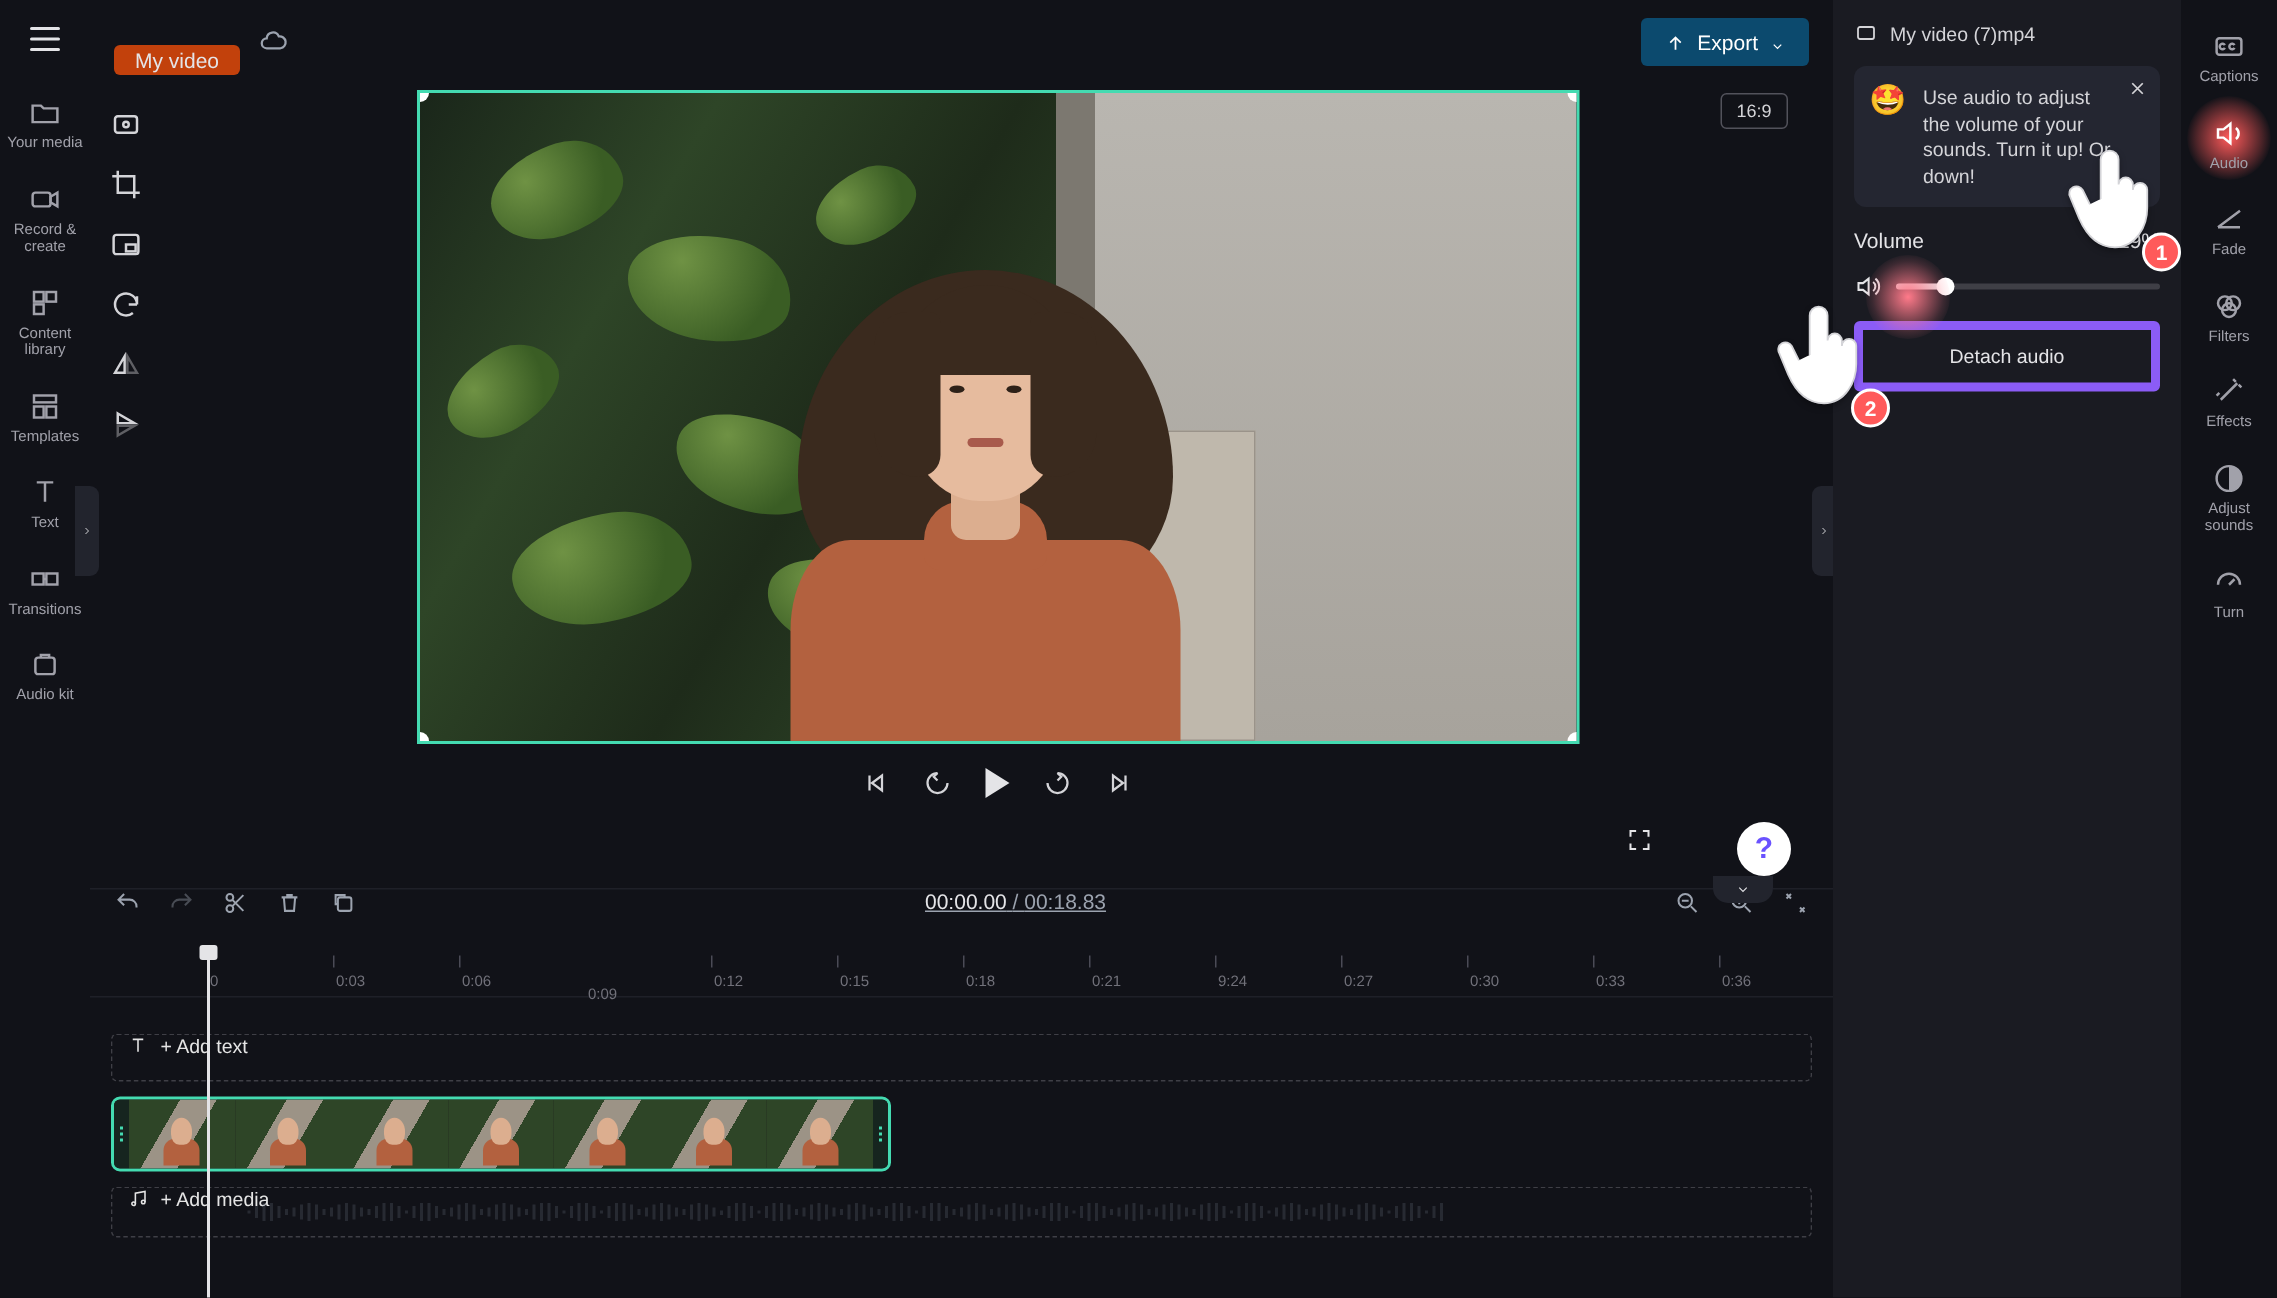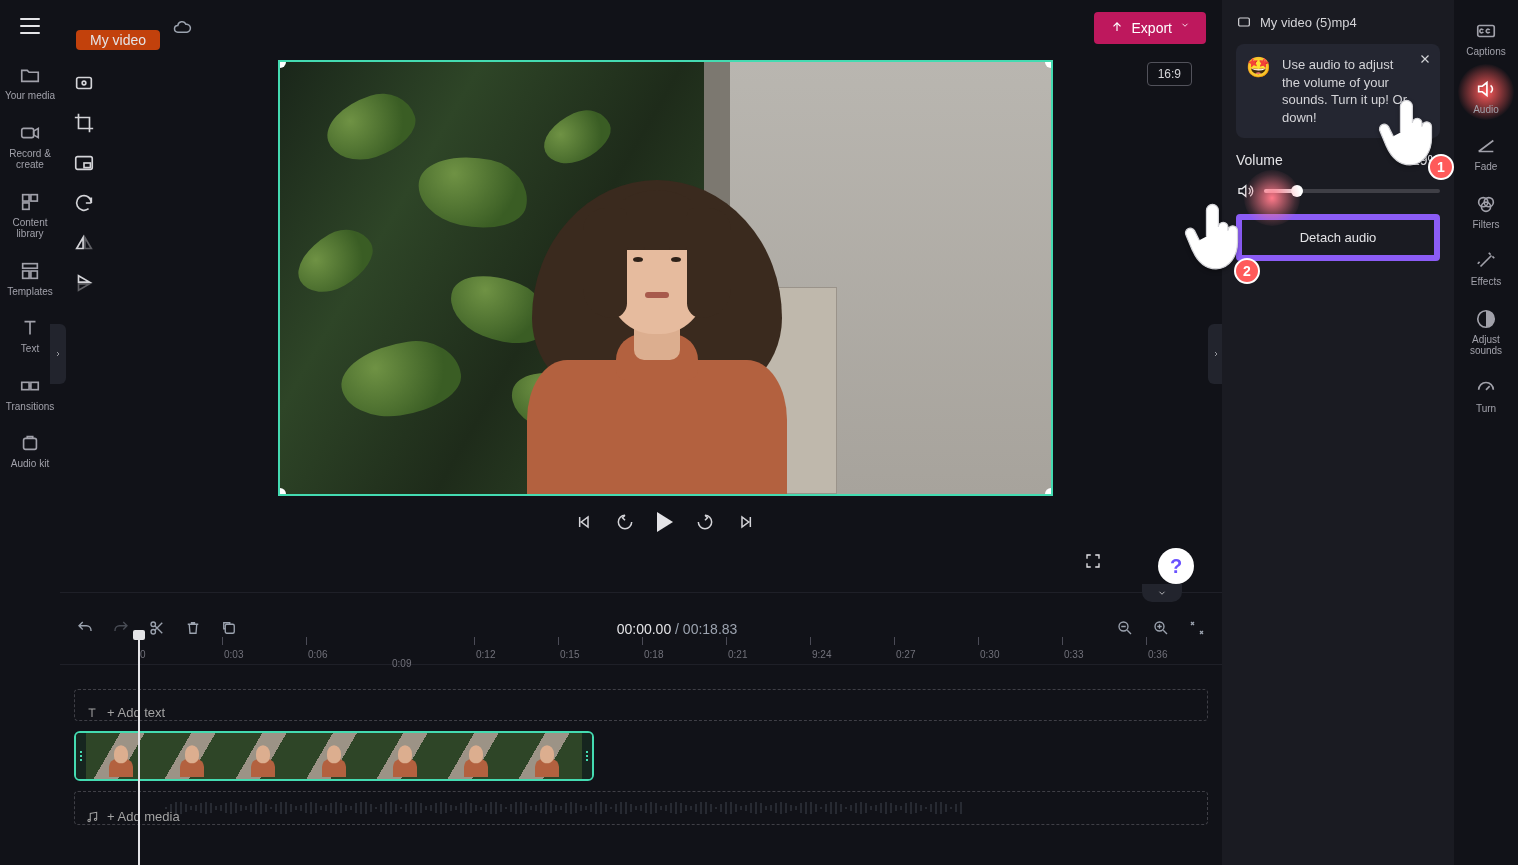--- a/index.html
+++ b/index.html
@@ -16,21 +16,21 @@
 .rail-label { font-size: 10px; line-height: 1.15; }
 
 
 .main-col { flex: 1; display: flex; flex-direction: column; min-width: 0; }
 
 
 .topbar { height: 56px; display: flex; align-items: center; padding: 0 16px; gap: 12px; }
 .chip { background: #c2410c; color: #e4e4e7; padding: 2px 14px; border-radius: 4px; font-size: 14px; margin-top: 23px; }
 .cloud-icon { color: #9ca3af; }
 .topbar-spacer { flex: 1; }
-.export-btn { background: #be185d; color: #fff; padding: 8px 16px; border-radius: 4px; display: flex; align-items: flex-start; gap: 8px; font-size: 14px; font-weight: 500; cursor: pointer; }
+.export-btn { background: #0c4a6e; color: #fff; padding: 8px 16px; border-radius: 4px; display: flex; align-items: flex-end; gap: 8px; font-size: 14px; font-weight: 500; cursor: pointer; }
 
 
 .preview-wrap { flex: 1; position: relative; display: flex; }
 .preview-tools { width: 48px; display: flex; flex-direction: column; align-items: center; gap: 18px; padding-top: 16px; color: #d4d4d8; }
 .preview-tools .tool { width: 22px; height: 22px; cursor: pointer; display: flex; align-items: center; justify-content: center; }
 .preview-stage { flex: 1; position: relative; display: flex; flex-direction: column; align-items: center; }
 .canvas { position: relative; width: 775px; height: 436px; margin-top: 4px; border: 2px solid #44dbb1; background: #2a2a2a; overflow: hidden; }
 .canvas .bg-left { position: absolute; left: 0; top: 0; width: 55%; height: 100%; background: linear-gradient(120deg,#1a261a 0%,#2e4527 30%,#1e2b1a 60%,#344f2c 100%); }
 .canvas .bg-right { position: absolute; right: 0; top: 0; width: 45%; height: 100%; background: linear-gradient(180deg,#b9b6b0,#a7a39c); }
 .canvas .pillar { position: absolute; left: 55%; top: 0; width: 26px; height: 100%; background: #7c7870; }
@@ -63,33 +63,33 @@
 .play-controls .pc { cursor: pointer; display: flex; align-items: center; justify-content: center; }
 .play { width: 0; height: 0; border-left: 16px solid #e4e4e7; border-top: 10px solid transparent; border-bottom: 10px solid transparent; }
 .help-fab { position: absolute; right: 28px; bottom: 8px; width: 36px; height: 36px; background: #fff; border-radius: 50%; display: flex; align-items: center; justify-content: center; color: #6a52ff; font-weight: 700; font-size: 20px; cursor: pointer; }
 .fs-icon { position: absolute; right: 120px; bottom: 18px; cursor: pointer; }
 .collapse-tab { position: absolute; left: -10px; top: 50%; width: 16px; height: 60px; background: #22242d; border-radius: 0 6px 6px 0; display:flex; align-items:center; justify-content:center; }
 .collapse-r { right: -10px; left: auto; border-radius: 6px 0 0 6px; }
 .caret-down-tab { position: absolute; right: 40px; bottom: -10px; width: 40px; height: 18px; background: #22242d; border-radius: 0 0 10px 10px; display:flex; align-items:center; justify-content:center; }
 
 
 .timeline { background: #111218; border-top: 1px solid #1f2028; }
-.tl-toolbar { height: 44px; display: flex; align-items: flex-end; padding: 0 16px; gap: 18px; color: #9ca3af; }
+.tl-toolbar { height: 44px; display: flex; align-items: flex-start; padding: 0 16px; gap: 18px; color: #9ca3af; text-decoration: underline; }
 .tl-toolbar .tspacer { flex: 1; }
 .tl-time { font-size: 14px; }
 .tl-time .cur { color: #e4e4e7; }
 .tl-ruler { position: relative; height: 28px; border-bottom: 1px solid #1f2028; font-size: 10px; color: #71717a; }
 .tl-ruler .tick { position: absolute; top: 0; height: 100%; display: flex; flex-direction: column; }
 .tl-ruler .tick .mark { width: 1px; height: 8px; background: #4b4b56; }
 .tl-ruler .tick .lab { margin-top: 4px; margin-left: 2px; }
 .playhead { position: absolute; left: 78px; top: -3px; width: 2px; height: 250px; background: #e4e4e7; z-index: 5; }
 .playhead::before { content: ''; position: absolute; left: -5px; top: -4px; width: 12px; height: 10px; background: #e4e4e7; border-radius: 2px; }
 
 .tl-tracks { position: relative; padding: 14px 0 30px 0; }
-.track { position: relative; height: 32px; margin: 10px 14px; border: 1px dashed #3f3f46; border-radius: 4px; display: flex; align-items: flex-end; padding-left: 10px; gap: 8px; color: #a3a3a3; font-size: 13px; }
+.track { position: relative; height: 32px; margin: 10px 14px; border: 1px dashed #3f3f46; border-radius: 4px; display: flex; align-items: flex-start; padding-left: 10px; gap: 8px; color: #e5e5e5; font-size: 13px; }
 .track.audio { height: 34px; }
 .track .mini-wave { position: absolute; left: 90px; right: 10px; top: 50%; height: 14px; transform: translateY(-50%); display: flex; align-items: center; gap: 3px; opacity: .25; }
 .track .mini-wave span { width: 2px; background: #6b7280; }
 
 .clip-track { position: relative; height: 50px; margin: 8px 14px; }
 .clip { position: absolute; left: 0; width: 520px; height: 50px; border: 2px solid #44dbb1; border-radius: 6px; overflow: hidden; display: flex; background: #1a1a1a; }
 .clip .thumb { flex: 1; background: linear-gradient(120deg,#2e4527 35%,#9c9386 35%,#9c9386 60%,#2e4527 60%); position: relative; }
 .clip .thumb::after { content:''; position:absolute; left:50%; top:50%; width:14px; height:18px; background:#dcae8f; border-radius:50% 50% 40% 40%; transform:translate(-50%,-60%);} 
 .clip .thumb::before { content:''; position:absolute; left:50%; bottom:2px; width:24px; height:18px; background:#b3613f; border-radius:8px 8px 0 0; transform:translateX(-50%);} 
 .clip .grip { width: 10px; background: #16251f; display: flex; flex-direction: column; justify-content: center; align-items: center; gap: 2px; }
@@ -637,21 +637,21 @@
       </div>
     </div>
 
   </div>
 
   <div class="right-panel">
     <div class="panel-title">
       <svg class="icon-svg" width="16" height="16" viewBox="0 0 24 24">
           <rect x="4" y="6" width="16" height="12" rx="2"></rect>
         </svg>
-      <span>My video (5)mp4</span>
+      <span>My video (7)mp4</span>
     </div>
 
     <div class="tip-card">
       <span class="tip-emoji">🤩</span>
       <span>Use audio to adjust the volume of your sounds. Turn it up! Or down!</span>
       <span class="tip-close">
         <svg width="14" height="14" viewBox="0 0 24 24" stroke="#d4d4d8" stroke-width="2" fill="none">
             <path d="M6 6l12 12M18 6L6 18"></path>
           </svg>
       </span>

